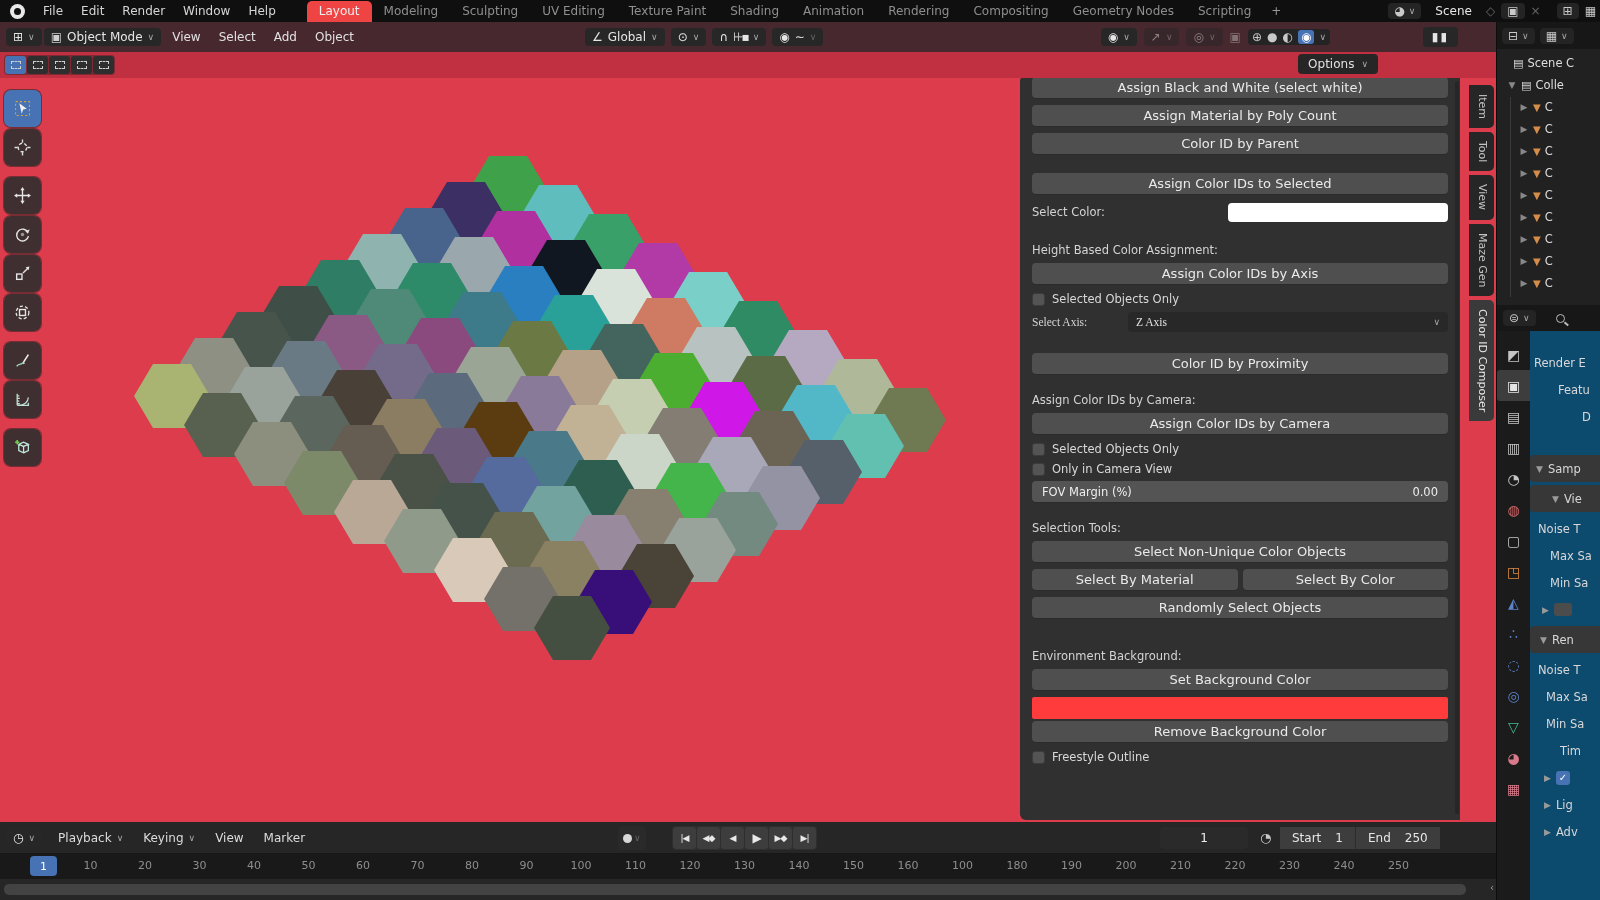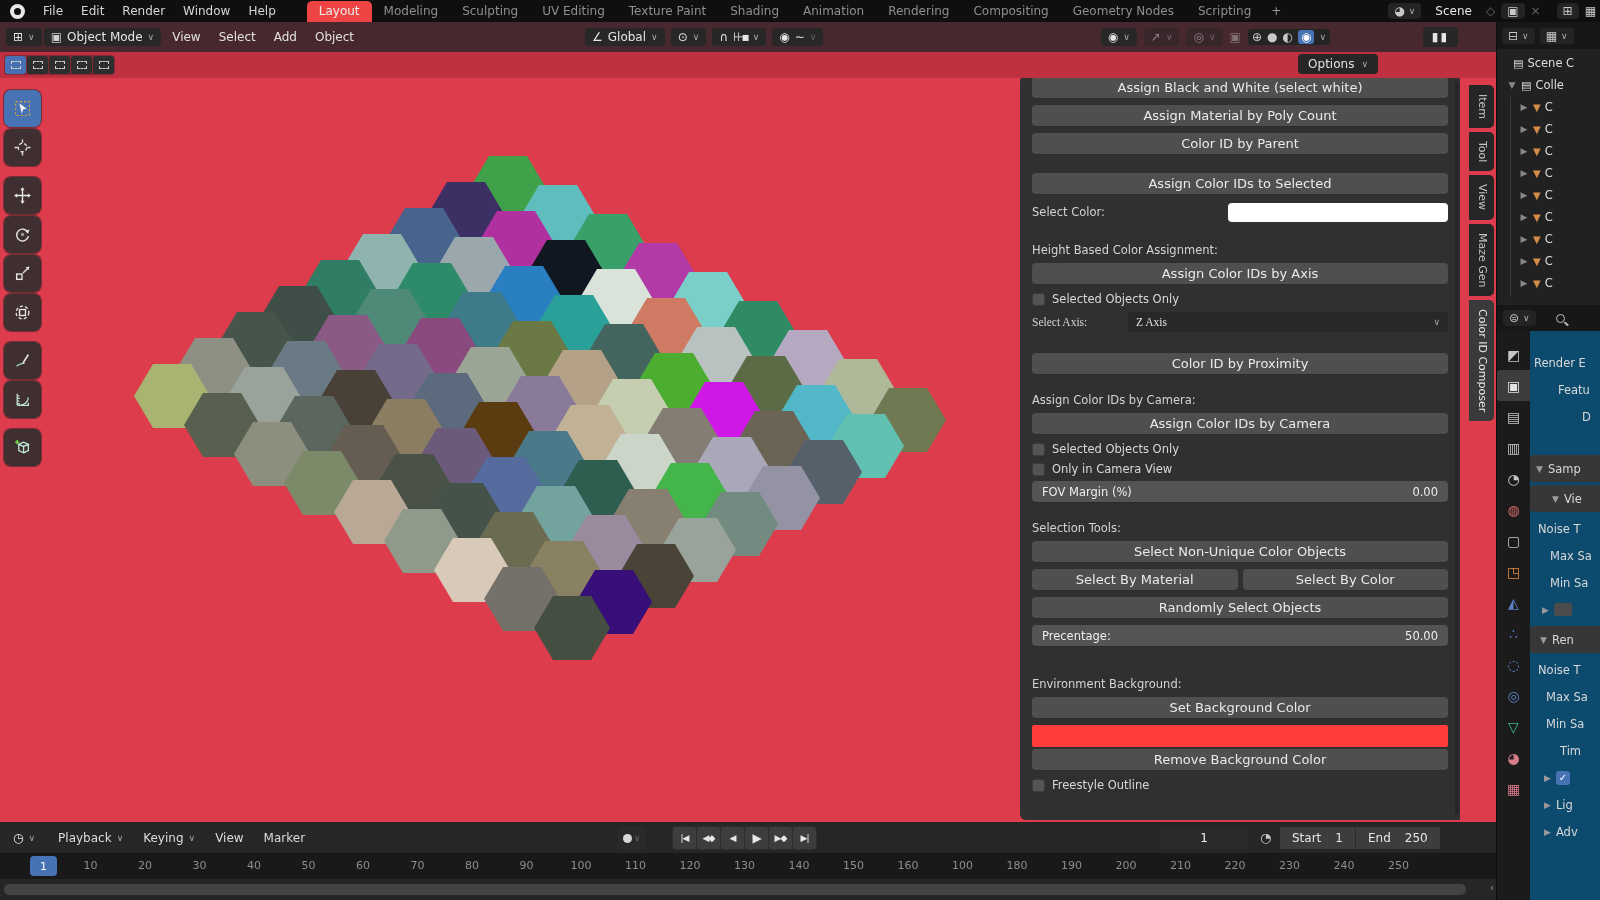--- a/index.html
+++ b/index.html
@@ -441,24 +441,20 @@
             <span class="val">0.00</span>
           </div>
           <div class="np-gap"></div>
           <div class="np-label">Selection Tools:</div>
           <div class="np-btn">Select Non-Unique Color Objects</div>
           <div class="np-pair">
             <div class="np-btn">Select By Material</div>
             <div class="np-btn">Select By Color</div>
           </div>
           <div class="np-btn">Randomly Select Objects</div>
-          <div class="np-slider">
-            <span>Precentage:</span>
-            <span class="val">50.00</span>
-          </div>
           <div class="np-gap2"></div>
           <div class="np-label">Environment Background:</div>
           <div class="np-btn">Set Background Color</div>
           <div class="np-swatch" style="background: rgb(255, 59, 59);"></div>
           <div class="np-btn">Remove Background Color</div>
           <div class="np-check">
             <i></i>
             <span>Freestyle Outline</span>
           </div>
         </div>

